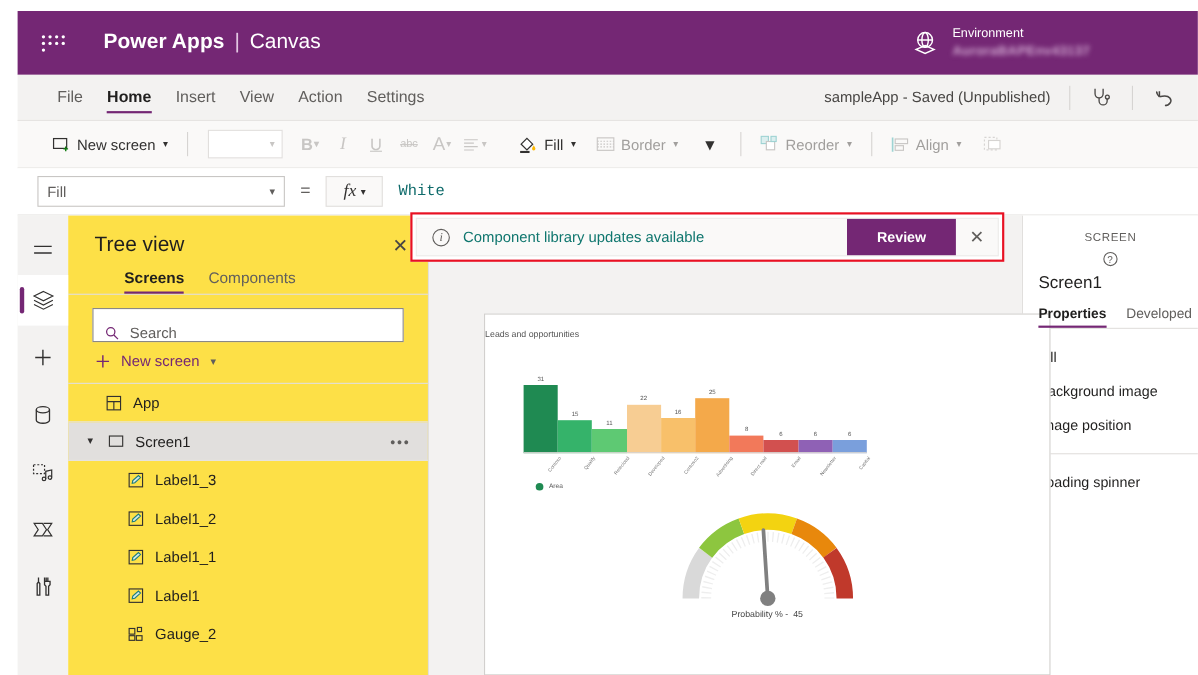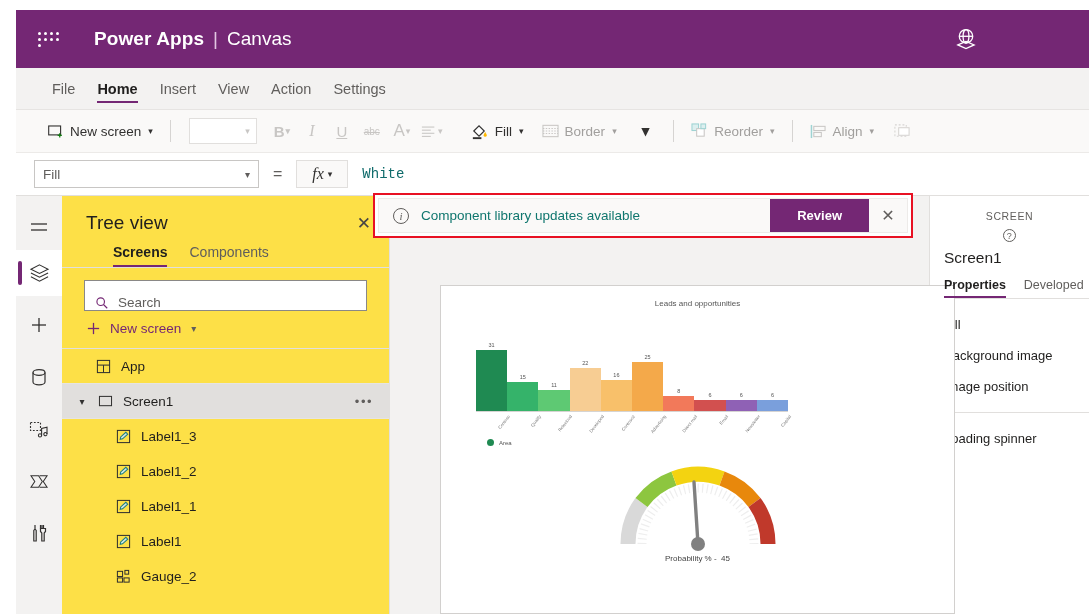--- a/index.html
+++ b/index.html
@@ -158,21 +158,21 @@
   .trow.child { padding-left:54px; border-bottom:none; height:35px; }
   .trow .dots { margin-left:auto; color:#605e5c; letter-spacing:1.5px; font-size:13px; }
   .tcaret { color:#323130; font-size:10px; width:12px; display:flex; justify-content:center;}
 
   
   .canvasarea { flex:1; background:#f3f2f1; position:relative; display:flex; justify-content:center; }
   .screen-canvas {
     position:absolute; left:50px; top:89px; width:515px; height:329px;
     background:#fff; border:1px solid #d2d0ce; overflow:hidden;
   }
-  .chart-title { text-align:center; font-size:8px; color:#555; margin-top:13px; }
+  .chart-title { font-size:8px; color:#555; margin-top:13px; }
   .chart { position:relative; width:100%; height:118px; margin-top:10px; }
   .bars { position:absolute; left:35px; bottom:24px; width:312px; height:80px; display:flex; align-items:flex-end; }
   .bar-col { flex:1; display:flex; flex-direction:column; align-items:center; justify-content:flex-end; height:100%; }
   .bar-val { font-size:5.5px; color:#555; margin-bottom:2px; }
   .bar { width:100%; }
   .axisline { position:absolute; left:35px; bottom:24px; width:312px; height:1px; background:#d6d4d2; }
   .xlabels { position:absolute; left:35px; bottom:4px; width:312px; display:flex; }
   .xlab {
     flex:1; font-size:4.4px; color:#777; transform:rotate(-52deg);
     transform-origin:right top; text-align:right; white-space:nowrap;
@@ -248,31 +248,53 @@
     <div class="brand-sub">Canvas</div>
     <div class="env-wrap">
       <span class="env-globe">
         <svg width="26" height="26" viewBox="0 0 24 24" fill="none" stroke="#fff" stroke-width="1.2">
           <circle cx="12" cy="9.5" r="6.2"></circle>
           <ellipse cx="12" cy="9.5" rx="2.7" ry="6.2"></ellipse>
           <line x1="5.8" y1="9.5" x2="18.2" y2="9.5"></line>
           <path d="M4.5 17.5 L12 14.2 L19.5 17.5 L12 20.8 Z"></path>
         </svg>
       </span>
+      <span class="env-text">
+        <div class="env-label">Environment</div>
+        <div class="env-name">AuroraBAPEnv43137</div>
+      </span>
     </div>
   </div>
 
   <div class="menubar">
     <div class="menuitems">
       <div class="menu-item">File</div>
       <div class="menu-item active">Home</div>
       <div class="menu-item">Insert</div>
       <div class="menu-item">View</div>
       <div class="menu-item">Action</div>
       <div class="menu-item">Settings</div>
+    </div>
+    <div class="menu-right">
+      <div class="save-status">sampleApp - Saved (Unpublished)</div>
+      <div class="vsep"></div>
+      <div class="mb-icon">
+        <svg width="22" height="22" viewBox="0 0 24 24" fill="none" stroke="#484644" stroke-width="1.3">
+          <path d="M6 3v5a4 4 0 0 0 8 0V3"></path>
+          <path d="M10 12v3a4 4 0 0 0 8 0v-2"></path>
+          <circle cx="18.2" cy="11.2" r="1.9"></circle>
+        </svg>
+      </div>
+      <div class="vsep"></div>
+      <div class="mb-icon last">
+        <svg width="24" height="24" viewBox="0 0 24 24" fill="none" stroke="#484644" stroke-width="1.4">
+          <path d="M7 6 L7 11 M7 11 C7 11 14 9 16.5 12 C19 15 16 19 12 19"></path>
+          <path d="M7 11 C7 11 4.2 8.2 4.6 6.2"></path>
+        </svg>
+      </div>
     </div>
   </div>
 
   <div class="ribbon">
     <div class="rb-btn enabled" style="margin-left:22px;">
       <span>
         <svg width="17" height="17" viewBox="0 0 20 20" fill="none" stroke="#323130" stroke-width="1.3">
           <rect x="2" y="3.5" width="14" height="10.5"></rect>
           <line x1="12.5" y1="14.5" x2="17.5" y2="14.5" stroke="#107c10" stroke-width="1.5"></line>
           <line x1="15" y1="12" x2="15" y2="17" stroke="#107c10" stroke-width="1.5"></line>

